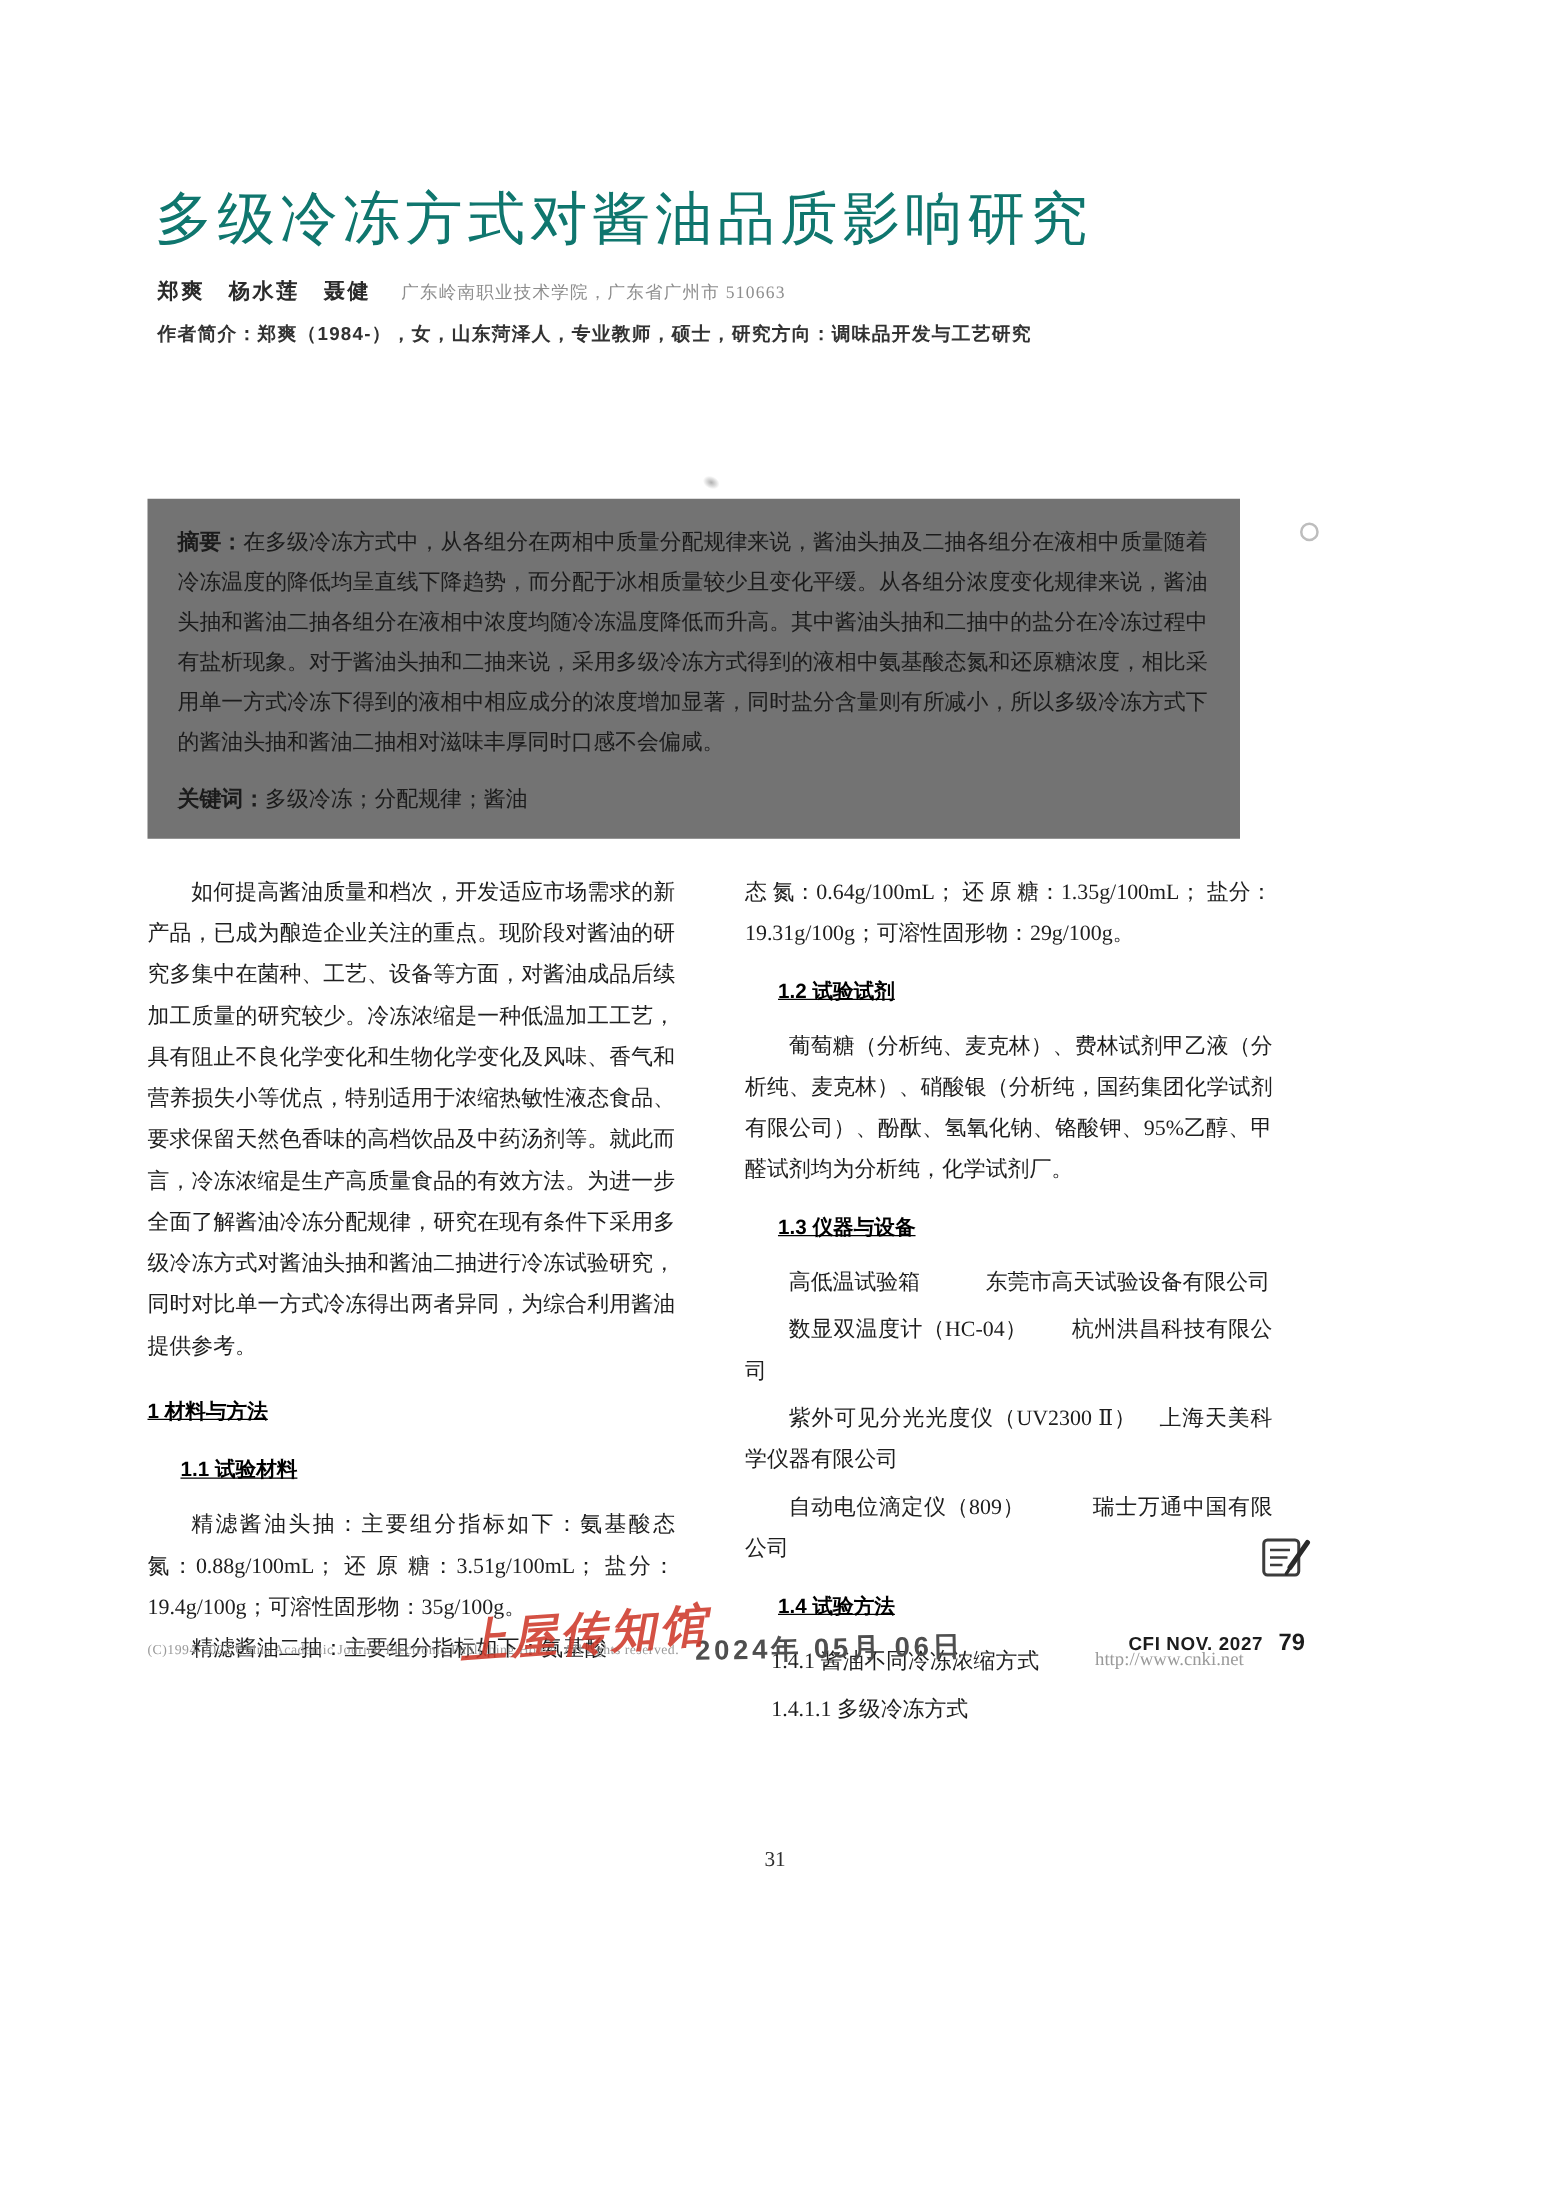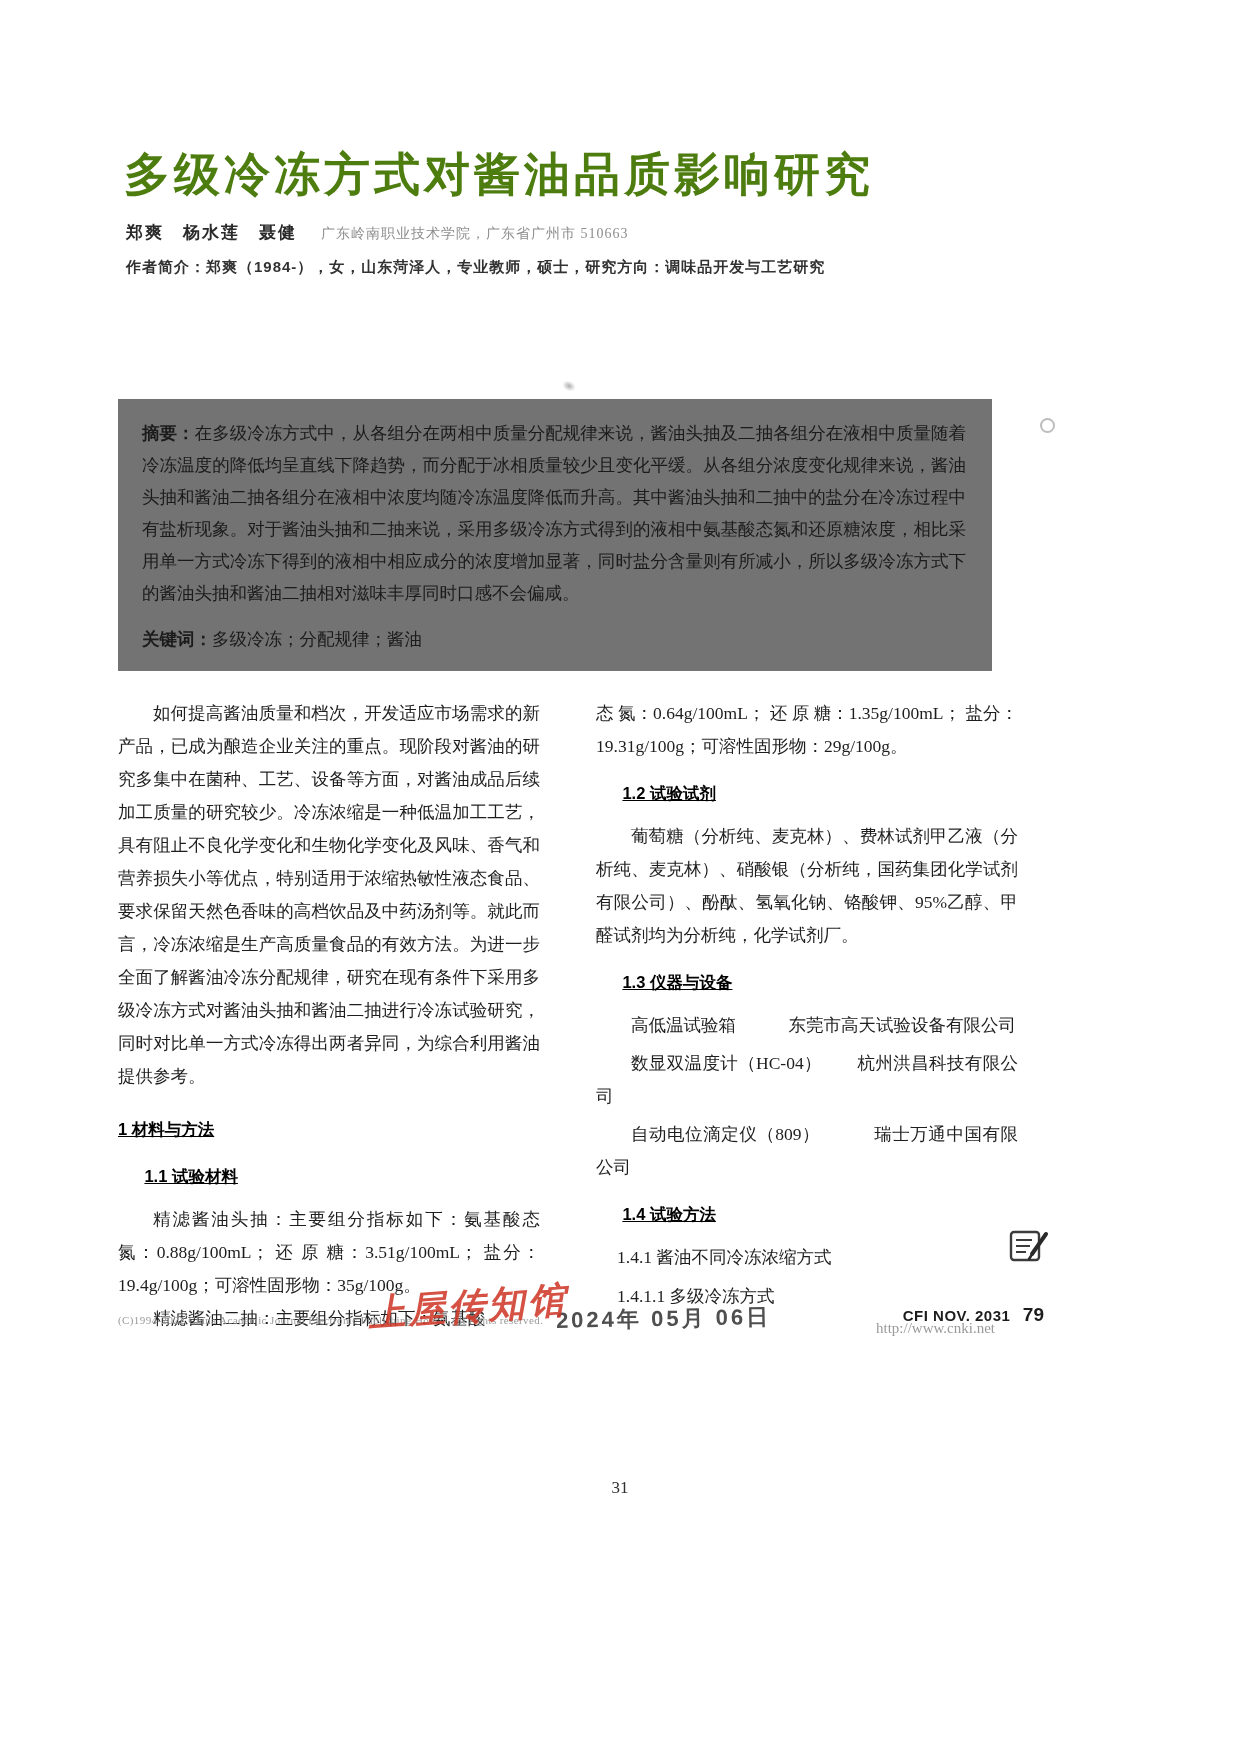--- a/index.html
+++ b/index.html
@@ -5,21 +5,21 @@
   html,body{margin:0;padding:0;}
   body{
     width:1240px;height:1754px;position:relative;background:#ffffff;
     font-family:"Liberation Serif","DejaVu Serif",serif;color:#222;
     overflow:hidden;
   }
   .sheet{position:absolute;inset:0;background:#fff;}
   .content{position:absolute;left:118px;top:148px;width:900px;}
   .title{
     font-family:"Liberation Sans","DejaVu Sans",sans-serif;
-    font-weight:700;font-size:46px;letter-spacing:4px;color:#4d7c0f;
+    font-weight:400;font-size:46px;letter-spacing:4px;color:#0f766e;
     margin:0 0 20px 6px;line-height:1.15;
   }
   .authors-row{margin:0 0 0 8px;white-space:nowrap;}
   .authors{
     font-family:"Liberation Sans","DejaVu Sans",sans-serif;
     font-weight:bold;font-size:17px;color:#2a2a2a;letter-spacing:2px;
   }
   .affiliation{font-size:14px;color:#8d8d8d;margin-left:20px;letter-spacing:1px;}
   .bio{
     font-family:"Liberation Sans","DejaVu Sans",sans-serif;
@@ -116,20 +116,21 @@
         <p class="indent">精滤酱油二抽：主要组分指标如下：氨基酸</p>
       </div>
 
       <div class="col">
         <p>态 氮：0.64g/100mL； 还 原 糖：1.35g/100mL； 盐分：19.31g/100g；可溶性固形物：29g/100g。</p>
         <p class="sec-head ind">1.2 试验试剂</p>
         <p class="indent">葡萄糖（分析纯、麦克林）、费林试剂甲乙液（分析纯、麦克林）、硝酸银（分析纯，国药集团化学试剂有限公司）、酚酞、氢氧化钠、铬酸钾、95%乙醇、甲醛试剂均为分析纯，化学试剂厂。</p>
         <p class="sec-head ind">1.3 仪器与设备</p>
         <p class="indent equip">高低温试验箱　　　东莞市高天试验设备有限公司</p>
         <p class="indent equip">数显双温度计（HC-04）　　杭州洪昌科技有限公司</p>
+        <p class="indent equip">紫外可见分光光度仪（UV2300 Ⅱ）　上海天美科学仪器有限公司</p>
         <p class="indent equip">自动电位滴定仪（809）　　　瑞士万通中国有限公司</p>
         <p class="sec-head ind">1.4 试验方法</p>
         <p class="method-line">1.4.1 酱油不同冷冻浓缩方式</p>
         <p class="method-line">1.4.1.1 多级冷冻方式</p>
       </div>
 
     </div>
   </div>
 
   <div class="circle-artifact"></div>
@@ -144,18 +145,18 @@
       <line x1="38" y1="6" x2="24" y2="26" stroke="#2a2a2a" stroke-width="4" stroke-linecap="round"></line>
       <line x1="23" y1="28" x2="21" y2="31" stroke="#2a2a2a" stroke-width="2.6" stroke-linecap="round"></line>
     </svg>
   </div>
 
   <div class="copyright">(C)1994-2022 China Academic Journal Electronic Publishing House. All rights reserved.</div>
   <div class="url">http://www.cnki.net</div>
   <div class="red-stamp">上屋传知馆</div>
   <div class="date-stamp">2024年 05月 06日</div>
   <div class="journal-ref">
-    <span class="jname">CFI NOV. 2031</span>
+    <span class="jname">CFI NOV. 2027</span>
     <span class="jpage">79</span>
   </div>
   <div class="page-number">31</div>
 
 </div>
 
 </body></html>

